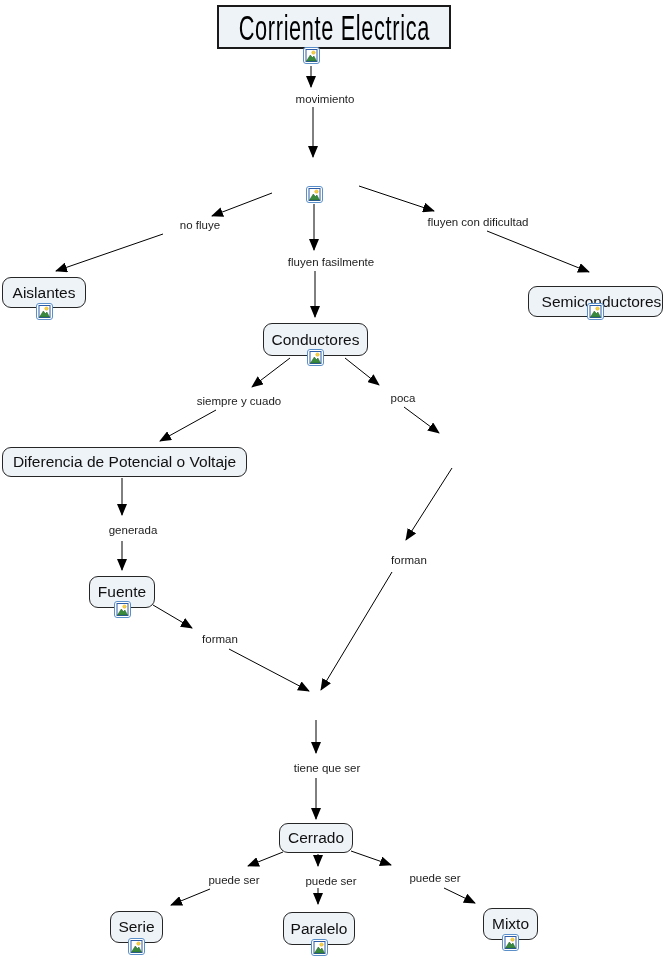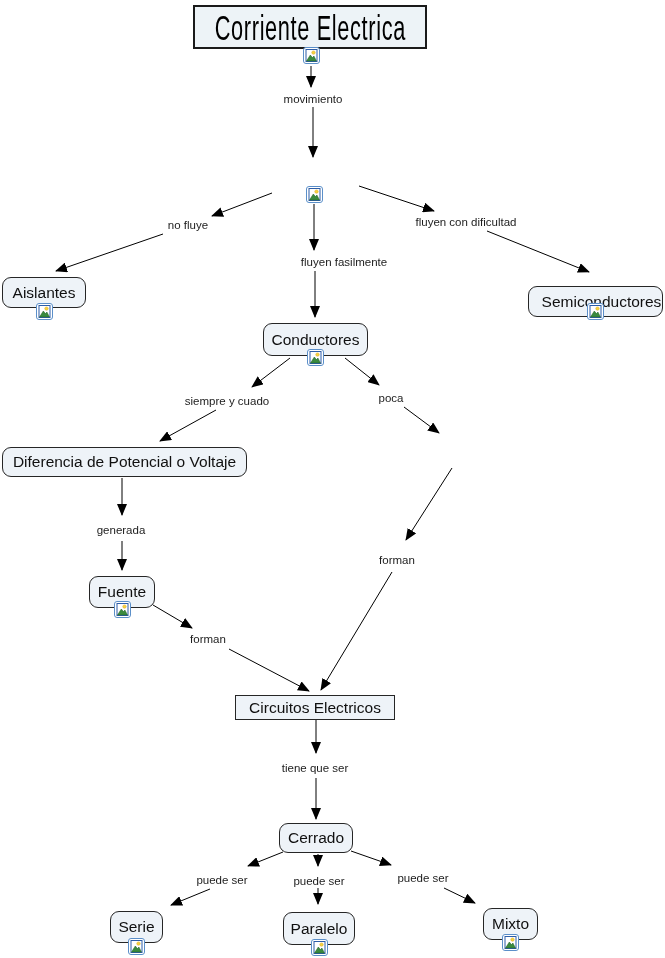--- a/index.html
+++ b/index.html
@@ -9,29 +9,29 @@
   }
   #wires { position:absolute; left:0; top:0; width:665px; height:958px; }
   .node {
     position:absolute; box-sizing:border-box;
     background:#eef3f8; border:1px solid #262626; border-radius:9px;
     display:flex; align-items:center; justify-content:center;
     font-size:15.5px; color:#101010; white-space:nowrap;
   }
   .node.square { border-radius:0; }
   .title-node {
-    border:2px solid #1a1a1a; border-radius:0; background:#edf3f7;
+    border:2px solid #1a1a1a; border-radius:0; background:#edf3f7;margin-left:24px;
   }
   .title-text {
     display:inline-block; font-size:34px; font-weight:500; color:#000;
     transform:scale(0.64,1.05); transform-origin:center center; letter-spacing:1px;
   }
   .edge-label {
     position:absolute; transform:translateX(-50%);
-    font-size:11.5px; color:#1c1c1c; white-space:nowrap; background:#ffffff;
+    font-size:11.5px; color:#1c1c1c; white-space:nowrap; background:#ffffff;margin-left:12px;
   }
   .res-icon { position:absolute; width:17px; height:17px; }
 </style>
 </head>
 <body>
 
 <div id="canvas">
 
   <svg id="wires" xmlns="http://www.w3.org/2000/svg">
     <defs>
@@ -94,23 +94,20 @@
 
   <div class="node" style="left:263px; top:323px; width:105px; height:33px;">
     <span>Conductores</span>
   </div>
 
 
   <div class="node" style="left:89px; top:576px; width:66px; height:32px;">
     <span>Fuente</span>
   </div>
 
-  <div class="node square" style="left:235px; top:695px; width:160px; height:25px;">
-    <span>Circuitos Electricos</span>
-  </div>
 
   <div class="node" style="left:279px; top:823px; width:74px; height:30px;">
     <span>Cerrado</span>
   </div>
 
   <div class="node" style="left:110px; top:911px; width:53px; height:32px;justify-content:center;">
     <span>Serie</span>
   </div>
 
   <div class="node" style="left:283px; top:912px; width:72px; height:33px;">
@@ -144,21 +141,21 @@
     </svg>
   <svg class="res-icon" style="left:311px; top:939px;">
       <use href="#resicon"></use>
     </svg>
   <svg class="res-icon" style="left:502px; top:934px;">
       <use href="#resicon"></use>
     </svg>
 
   <span class="edge-label" style="left:313px; top:93px;">movimiento</span>
   <span class="edge-label" style="left:188px; top:219px;">no fluye</span>
-  <span class="edge-label" style="left:326px; top:256px;padding-left:36px;">fluyen fasilmente</span>
+  <span class="edge-label" style="left:301px; top:256px;padding-left:36px;">fluyen fasilmente</span>
   <span class="edge-label" style="left:466px; top:216px;">fluyen con dificultad</span>
   <span class="edge-label" style="left:227px; top:395px;">siempre y cuado</span>
   <span class="edge-label" style="left:391px; top:392px;">poca</span>
   <span class="edge-label" style="left:121px; top:524px;">generada</span>
   <span class="edge-label" style="left:208px; top:633px;">forman</span>
   <span class="edge-label" style="left:397px; top:554px;">forman</span>
   <span class="edge-label" style="left:315px; top:762px;">tiene que ser</span>
   <span class="edge-label" style="left:222px; top:874px;">puede ser</span>
   <span class="edge-label" style="left:319px; top:875px;">puede ser</span>
   <span class="edge-label" style="left:423px; top:872px;">puede ser</span>

